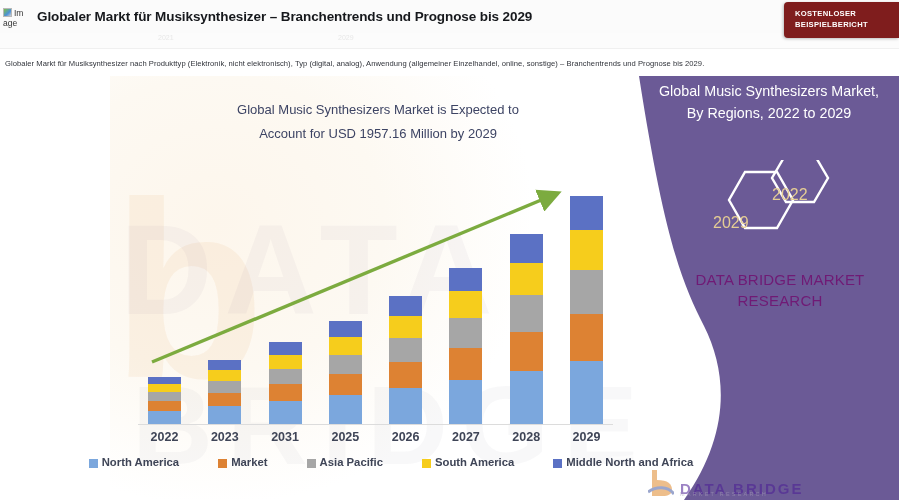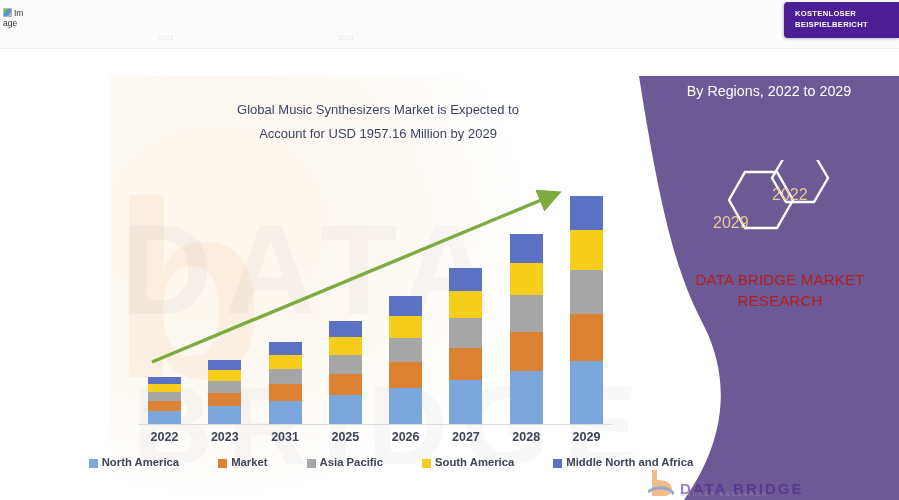--- a/index.html
+++ b/index.html
@@ -49,21 +49,21 @@
   .subtitle {
     position: absolute; left: 5px; top: 59px; width: 780px;
     font-size: 7.6px; color: #30333a; letter-spacing: 0.05px;
     white-space: nowrap;
   }
 
   
   .badge {
     position: absolute; right: 0px; top: 2px;
     width: 115px; height: 36px;
-    background: #4c1d95;
+    background: #7f1d1d;
     border-radius: 4px 0 0 4px;
     color: #ffffff;
     font-size: 7.6px; font-weight: bold; letter-spacing: 0.3px;
     padding: 6px 0 0 11px;
     line-height: 11px;
     box-shadow: -1px 1px 3px rgba(0,0,0,0.25);
     z-index: 40;
   }
 
   
@@ -114,21 +114,21 @@
     z-index: 12;
   }
   .hexes { position: absolute; left: 700px; top: 160px; z-index: 12; }
   .hex-label {
     position: absolute; color: #e5cd94; font-size: 16px;
   }
   .hex-2022 { left: 772px; top: 186px; z-index: 13; }
   .hex-2029 { left: 713px; top: 214px; z-index: 13; }
   .dbmr {
     position: absolute; left: 665px; top: 269px; width: 230px;
-    text-align: center; color: #b91c1c;
+    text-align: center; color: #701a75;
     font-size: 15px; line-height: 21px; letter-spacing: 0.2px;
     z-index: 12;
   }
   .logo-bottom {
     position: absolute; left: 648px; top: 468px; z-index: 12;
     display: flex; align-items: flex-end; opacity: 0.55;
   }
   .logo-mark {
     width: 26px; height: 30px; position: relative;
   }
@@ -188,32 +188,34 @@
 </head>
 <body>
 
 <div id="root">
 
   <div class="header">
     <div class="broken-img">
       <div class="l1"><span class="glyph"></span><span>Im</span></div>
       <div>age</div>
     </div>
+    <div class="header-title">Globaler Markt für Musiksynthesizer – Branchentrends und Prognose bis 2029</div>
   </div>
 
   <div class="ghost-row">
     <span style="left:158px">2021</span>
     <span style="left:338px">2029</span>
   </div>
 
   <div class="badge">
     <div>KOSTENLOSER</div>
     <div>BEISPIELBERICHT</div>
   </div>
 
+  <div class="subtitle">Globaler Markt für Musiksynthesizer nach Produkttyp (Elektronik, nicht elektronisch), Typ (digital, analog), Anwendung (allgemeiner Einzelhandel, online, sonstige) – Branchentrends und Prognose bis 2029.</div>
 
   <div class="info">
 
     <div class="wash"></div>
     <div class="wm-b">b</div>
     <div class="watermark">DATA</div>
     <div class="watermark2">BRIDGE</div>
 
     <div class="purple-wrap">
       <svg class="purple-svg" width="290" height="424" viewBox="0 0 290 424">
@@ -222,20 +224,21 @@
                  C 72 205, 55 160, 30 0 Z" fill="#6b5a96"></path>
       </svg>
     </div>
 
     <svg style="position:absolute;left:612px;top:230px;z-index:11;" width="70" height="180">
       <circle cx="5" cy="90" r="62" fill="none" stroke="#ffffff" stroke-width="3" opacity="0.55"></circle>
     </svg>
   </div>
 
   <div class="panel-title">
+    <div>Global Music Synthesizers Market,</div>
     <div>By Regions, 2022 to 2029</div>
   </div>
 
   <svg class="hexes" width="140" height="110" viewBox="0 0 140 110">
     <polygon points="45,12 77,12 93,40 77,68 45,68 29,40" fill="none" stroke="#ffffff" stroke-width="2.4"></polygon>
     <polygon points="86,-6 114,-6 128,18 114,42 86,42 72,18" fill="none" stroke="#ffffff" stroke-width="2.4"></polygon>
   </svg>
   <div class="hex-label hex-2022">2022</div>
   <div class="hex-label hex-2029">2029</div>
 

